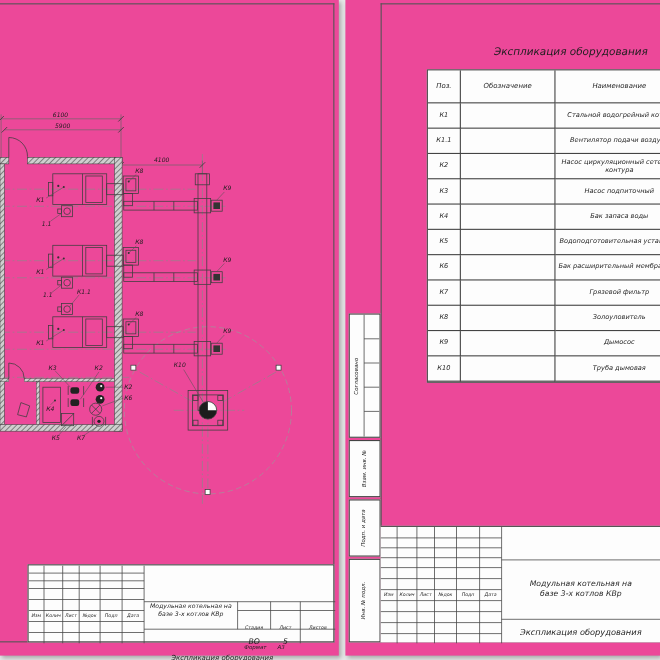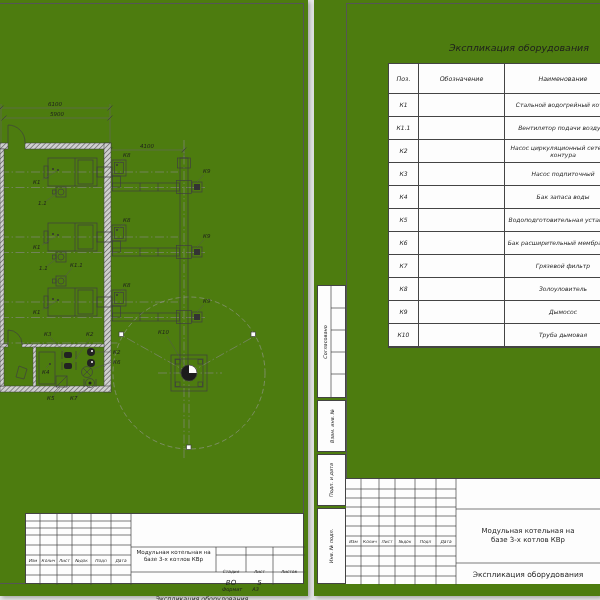--- a/index.html
+++ b/index.html
@@ -1,23 +1,23 @@
 <!DOCTYPE html>
 <html><head>
 <meta charset="utf-8">
 <style>
   html,body{margin:0;padding:0;}
   body{width:600px;height:600px;background:#e7e8e8;font-family:"DejaVu Sans",sans-serif;}
   .canvas{position:relative;width:600px;height:600px;overflow:hidden;background:#e7e8e8;}
-  .sheet{position:absolute;top:0;height:596px;background:#4d7c0f;box-shadow:2px 2px 4px rgba(0,0,0,.28);}
+  .sheet{position:absolute;top:0;height:596px;background:#ec4899;box-shadow:2px 2px 4px rgba(0,0,0,.28);}
   .sheet-left{left:0;width:308px;}
   .sheet-right{left:314px;width:286px;overflow:hidden;}
   svg .ln{stroke:#3f3f3f;stroke-width:.7;fill:none;}
   svg text{font:italic 5.5px "DejaVu Sans",sans-serif;fill:#1e1e1e;}
-  .itxt{color:#1e1e1e;}
+  .itxt{font-style:italic;color:#1e1e1e;}
   
   .tb-left{position:absolute;left:25px;top:513px;width:279px;height:71px;border:1px solid #444;background:#fdfdfd;box-sizing:border-box;}
   .tb-right{position:absolute;left:32px;top:478px;width:254px;height:106px;border-top:1px solid #444;background:#fdfdfd;box-sizing:border-box;}
   .tb-abs{position:absolute;}
   .tb-span{position:absolute;text-align:center;font-style:italic;color:#1e1e1e;margin-top:21px;}
   .rframe{position:absolute;left:32px;top:3px;width:254px;height:581px;border-top:1px solid #555;border-left:1px solid #555;border-bottom:1px solid #555;box-sizing:border-box;}
   .lframe{position:absolute;left:0;top:3px;width:304px;height:581px;border-top:1px solid #555;border-right:1px solid #555;border-bottom:1px solid #555;box-sizing:border-box;}
   .spec-heading{position:absolute;left:110px;top:42px;width:190px;text-align:center;font-style:italic;font-size:9.5px;color:#1e1e1e;}
   .spec-table{position:absolute;left:74px;top:63px;display:grid;grid-template-columns:30px 86px 117px;border:1px solid #444;background:#fdfdfd;font-style:italic;color:#1e1e1e;}
   .spec-table .c{border-right:1px solid #444;border-bottom:1px solid #444;display:flex;align-items:center;justify-content:center;text-align:center;font-size:6px;line-height:1.2;padding:0 1px;box-sizing:border-box;}

